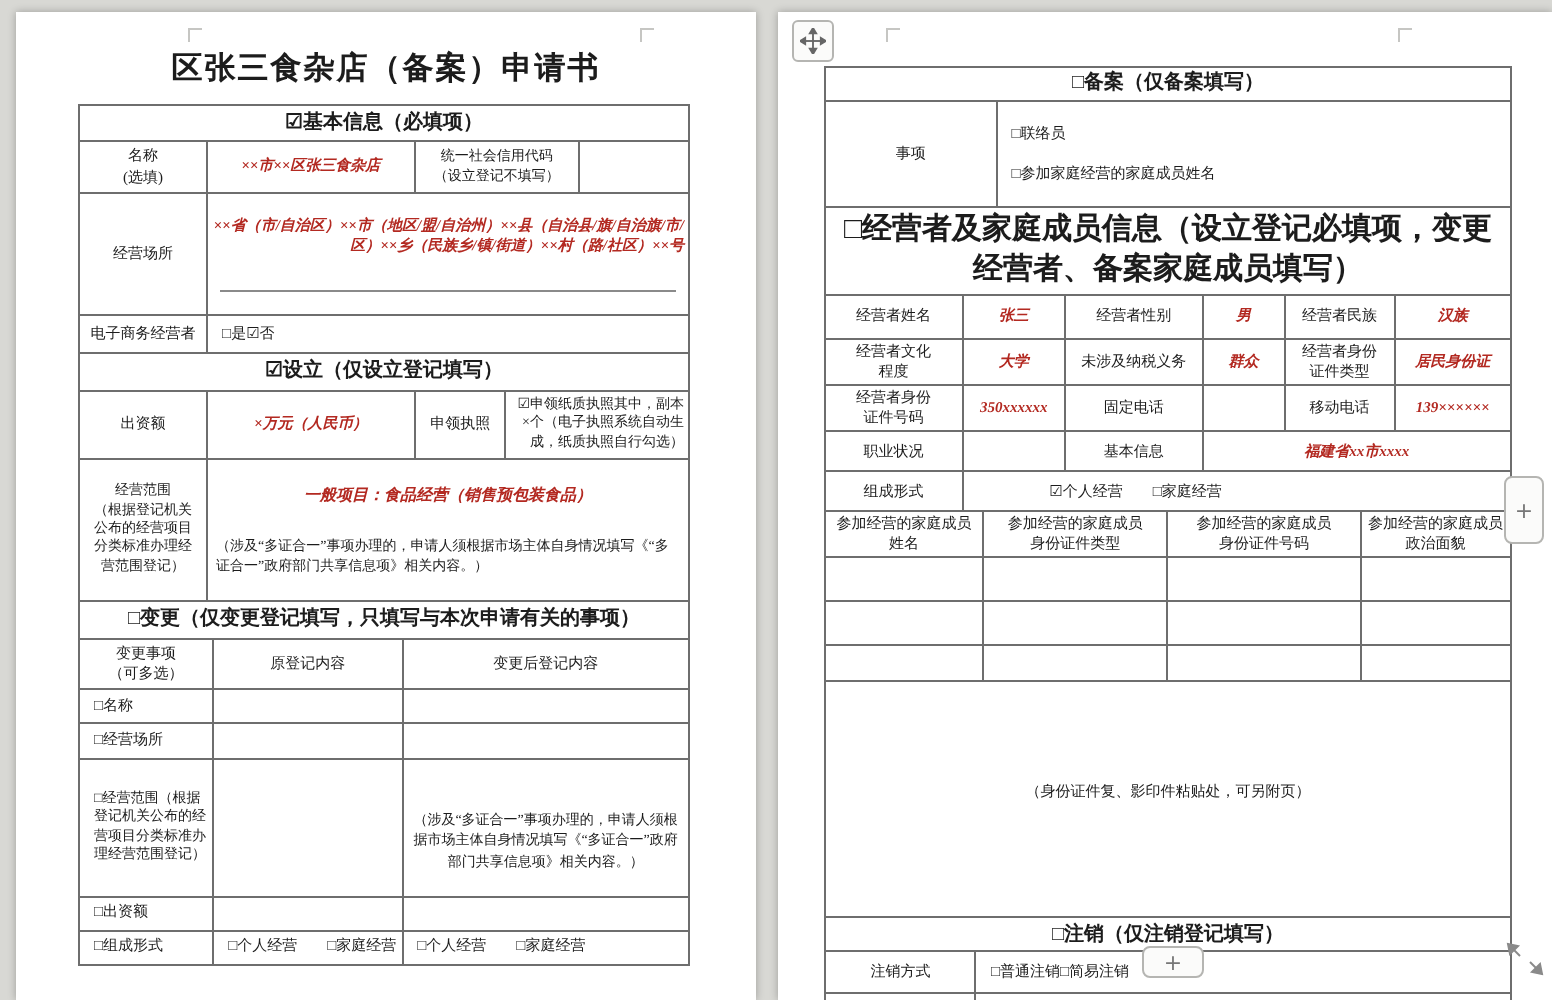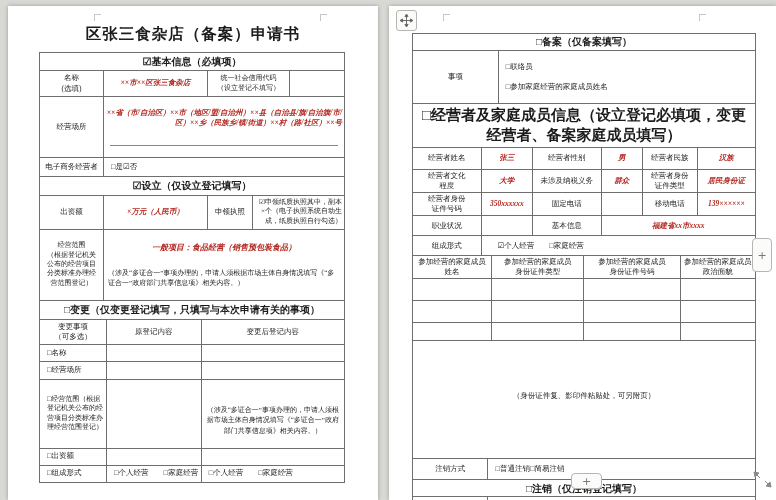--- a/index.html
+++ b/index.html
@@ -236,21 +236,21 @@
         <td class="rv">139××××××</td>
       </tr>
       <tr style="height:20px;">
         <td>职业状况</td>
         <td></td>
         <td>基本信息</td>
         <td colspan="3" class="rv">福建省xx市xxxx</td>
       </tr>
       <tr style="height:20px;">
         <td>组成形式</td>
-        <td colspan="5" class="opts" style="padding-left:16px;">☑个人经营　　□家庭经营</td>
+        <td colspan="5" class="opts" style="padding-left:43px;">☑个人经营　　□家庭经营</td>
       </tr>
     </tbody>
       </table>
 
     <table>
       <colgroup>
           <col style="width:23%">
           <col style="width:27%">
           <col style="width:28%">
           <col style="width:22%">
@@ -294,26 +294,26 @@
       </tr>
     </tbody>
       </table>
 
     <table>
       <colgroup>
           <col style="width:22%">
           <col style="width:78%">
         </colgroup>
       <tbody>
-          <tr style="height:21px;">
+          <tr style="height:17px;">
+        <td colspan="2" class="sec">□注销（仅注销登记填写）</td>
+      </tr>
+      <tr style="height:21px;">
         <td>注销方式</td>
         <td class="opts">□普通注销□简易注销</td>
-      </tr>
-      <tr style="height:17px;">
-        <td colspan="2" class="sec">□注销（仅注销登记填写）</td>
       </tr>
       <tr style="height:21px;">
         <td>注销原因</td>
         <td class="opts">□停止经营□转型升级为企业□其他</td>
       </tr>
       <tr style="height:19px;">
         <td>清税情况</td>
         <td class="opts">□已清理完毕□未涉及纳税义务</td>
       </tr>
     </tbody>

